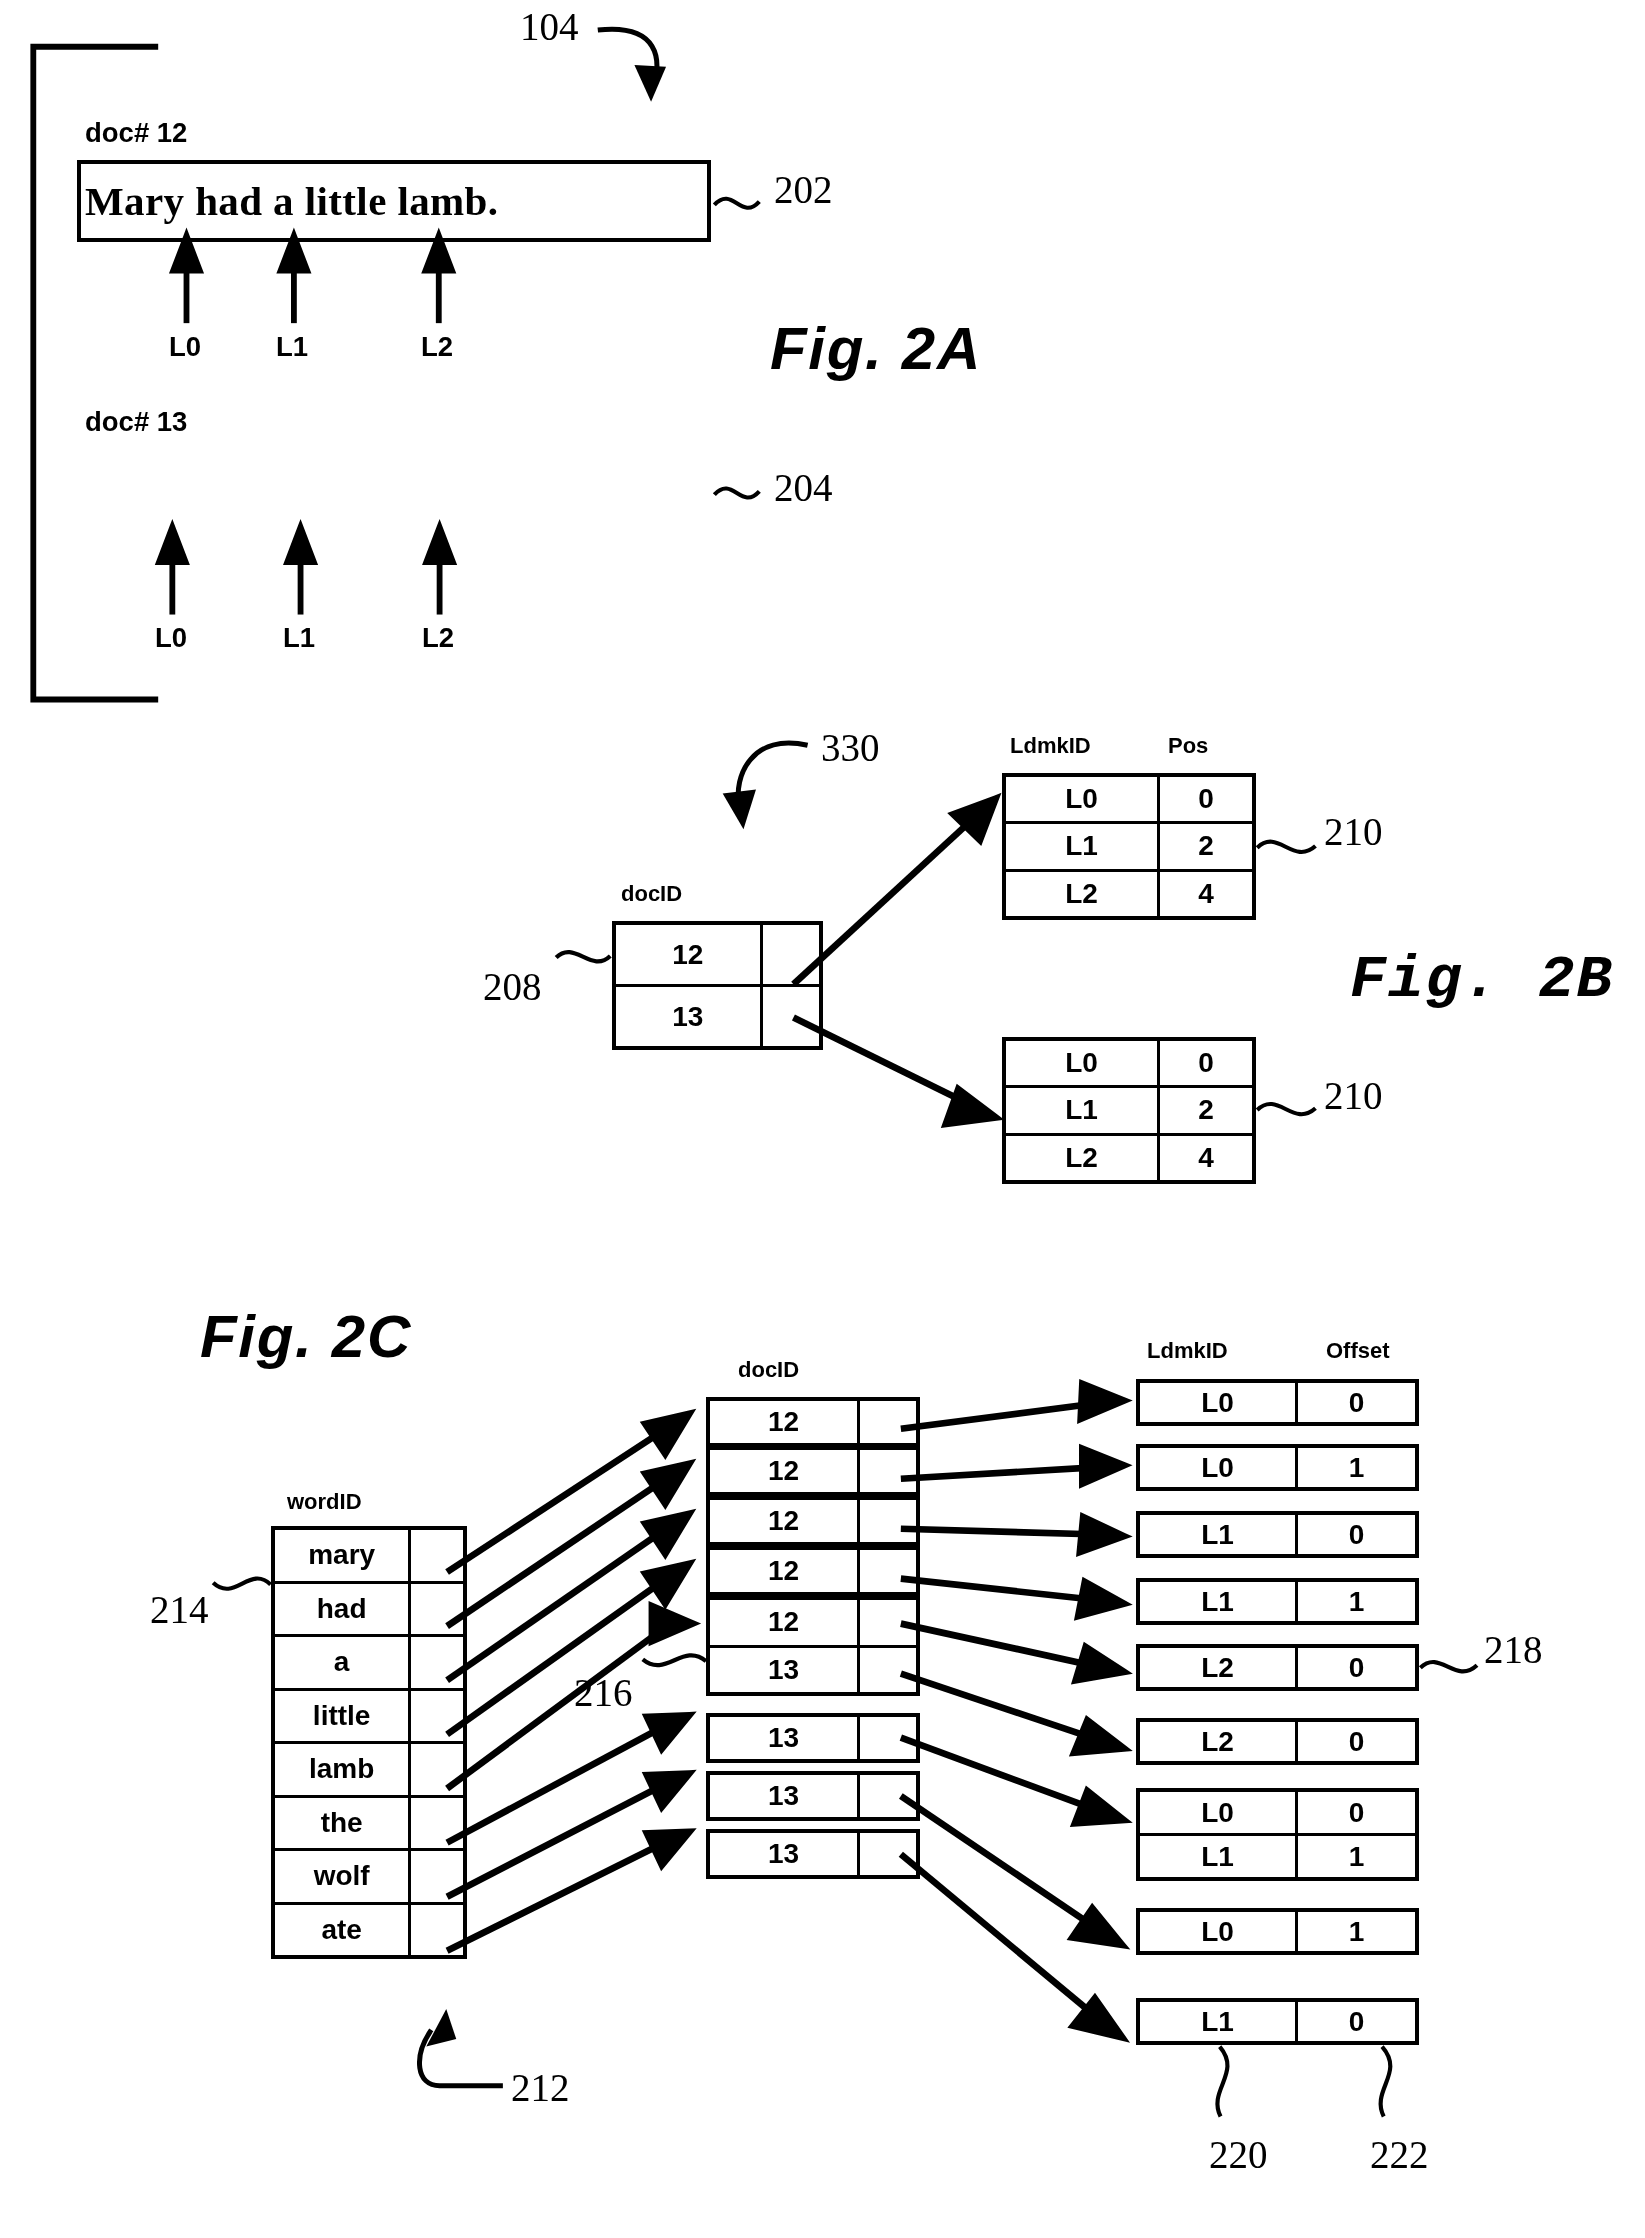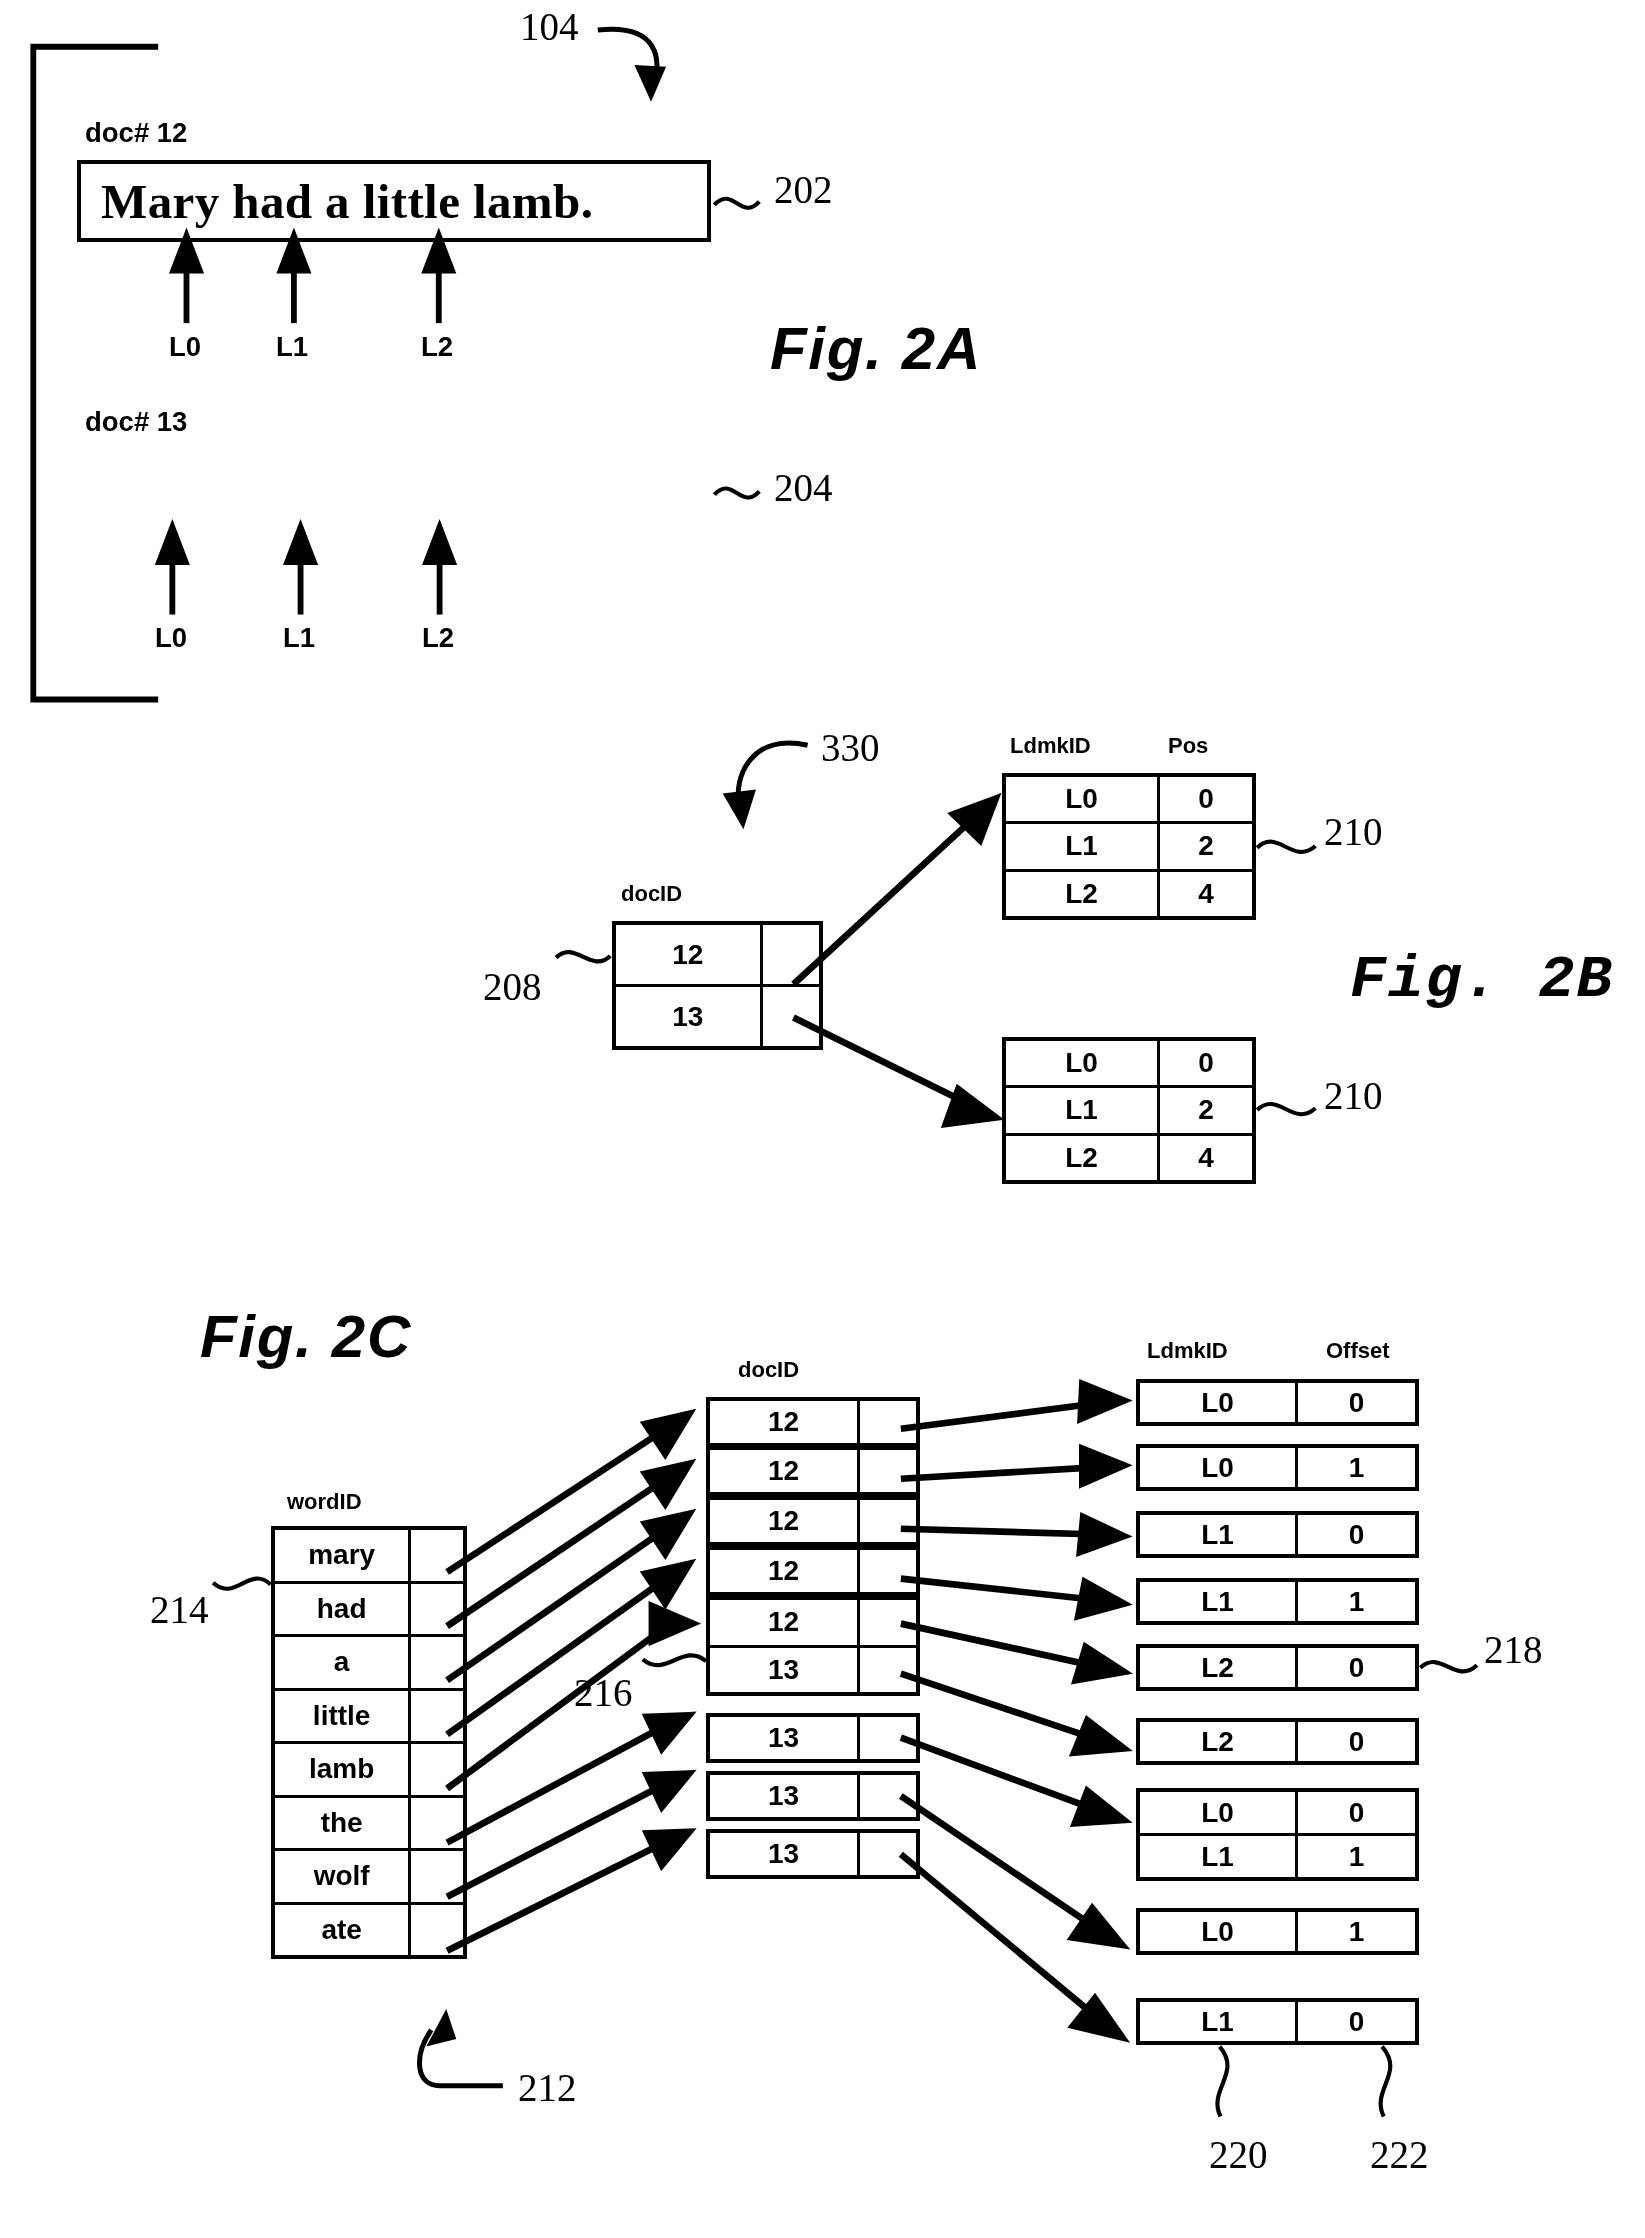--- a/index.html
+++ b/index.html
@@ -40,23 +40,23 @@
   .docnum{font-size:27.5px;font-weight:bold;}
   .sentbox{
     border:4.2px solid #000;
     background:#fff;
     box-sizing:border-box;
     display:flex;align-items:center;
   }
   .senttext{
     font-family:"Liberation Serif", serif;
     font-weight:bold;
-    font-size:49px;
+    font-size:41px;
     white-space:nowrap;
-    padding-left:20px;
+    padding-left:4px;
     letter-spacing:0.4px;
   }
   .ldmklabel{font-size:27.5px;font-weight:bold;}
 
   
   .tbl{
     border:4.2px solid #000;
     box-sizing:border-box;
     background:#fff;
     display:flex;flex-direction:column;
@@ -386,21 +386,21 @@
     <path d="M1465 2458 C 1492 2490, 1450 2510, 1466 2542" fill="none" stroke="#000" stroke-width="5"></path>
     <path d="M1660 2458 C 1688 2490, 1646 2510, 1662 2542" fill="none" stroke="#000" stroke-width="5"></path>
   </svg>
   <div class="abs refnum" style="left:1209px;top:2135px;">220</div>
   <div class="abs refnum" style="left:1370px;top:2135px;">222</div>
 
   <svg class="over" viewBox="0 0 1977 2689" width="1646" height="2239">
     <path d="M604 2505 L 528 2505 C 500 2505, 496 2470, 518 2438" fill="none" stroke="#000" stroke-width="6"></path>
     <polygon points="536,2413 512,2458 548,2449" fill="#000"></polygon>
   </svg>
-  <div class="abs refnum" style="left:511px;top:2068px;margin-left:7px;">212</div>
+  <div class="abs refnum" style="left:511px;top:2068px;">212</div>
 
   <svg class="over" viewBox="0 0 1977 2689" width="1646" height="2239">
     <g stroke="#000" stroke-width="8" fill="#000">
       <line x1="537" y1="1888" x2="800" y2="1716"></line>
       <polygon points="828,1698 775,1710 799,1746"></polygon>
 
       <line x1="537" y1="1953" x2="800" y2="1776"></line>
       <polygon points="828,1758 775,1770 799,1806"></polygon>
 
       <line x1="537" y1="2018" x2="800" y2="1836"></line>

